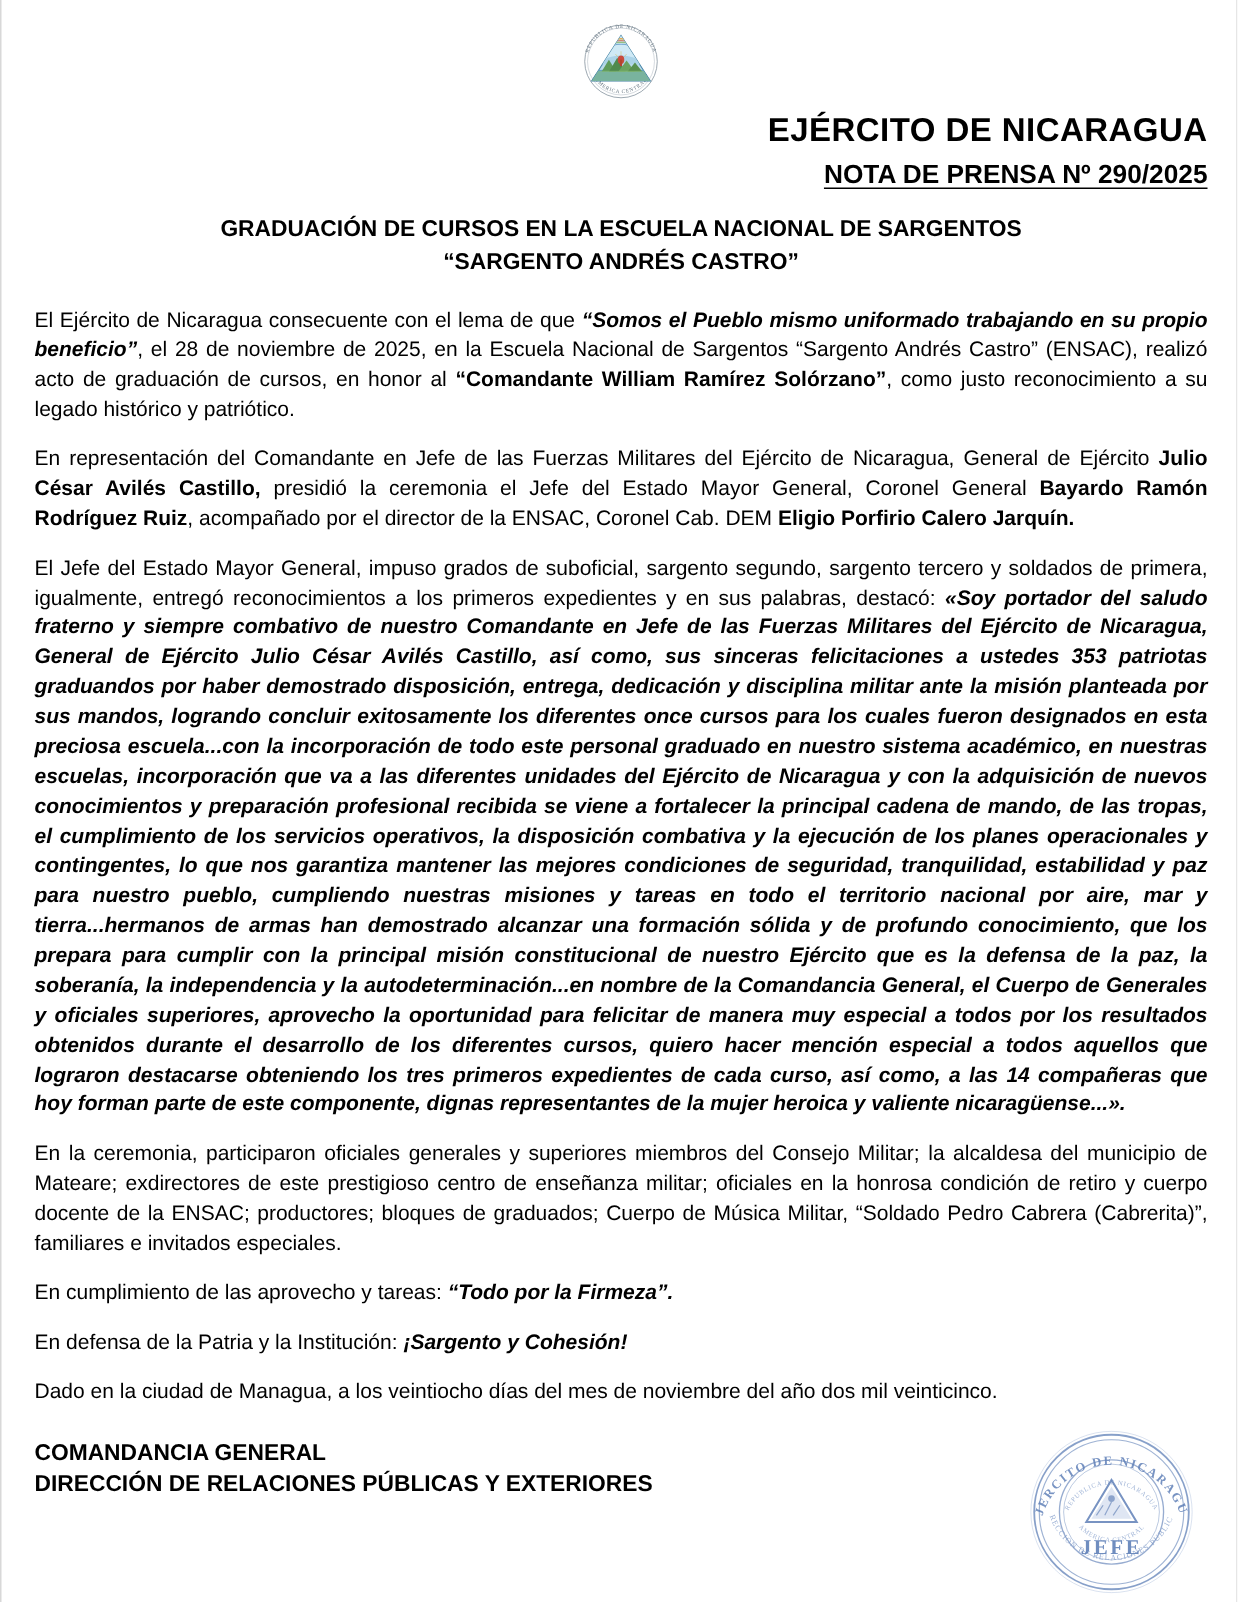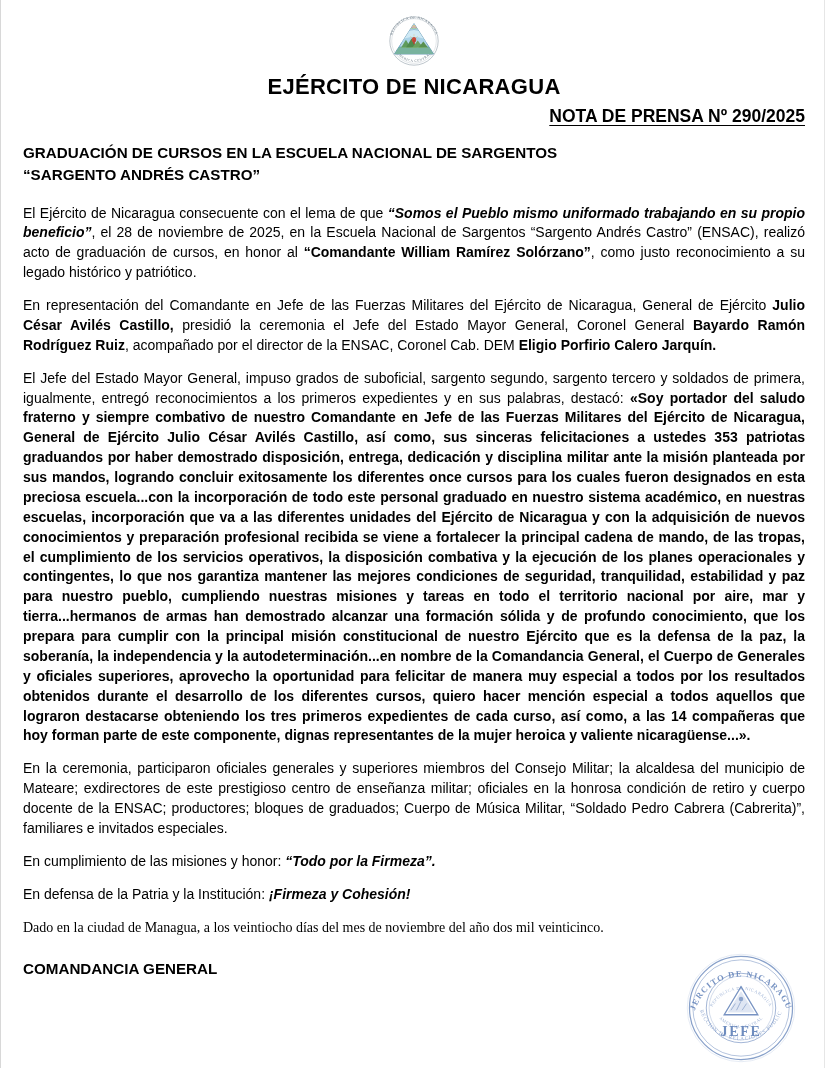--- a/index.html
+++ b/index.html
@@ -38,61 +38,63 @@
     padding-top: 10px;
   }
   .emblem {
     width: 62px;
     height: 62px;
     display: block;
   }
 
   
   .doc-title {
-    text-align: center;
+    text-align: right;
     font-size: 22px;
     font-weight: bold;
     letter-spacing: 0.3px;
     margin: 3px 0 0 0;
     line-height: 1.1;
   }
   .doc-subtitle {
     text-align: right;
     font-size: 17.5px;
     font-weight: bold;
     margin: 8px 0 0 0;
     line-height: 1.1;
   }
   .doc-subtitle .u {
     text-decoration: underline;
     text-underline-offset: 3px;
   }
   .doc-heading {
+    text-align: center;
     font-size: 15.2px;
     font-weight: bold;
     margin: 16px 0 0 0;
     line-height: 1.42;
   }
 
   
   .body-block {
     margin-top: 18px;
   }
   p.para {
     text-align: justify;
     text-justify: inter-word;
     font-size: 14px;
     line-height: 1.42;
     margin: 0 0 13px 0;
   }
-  p.para:last-child { margin-bottom: 16px; font-family: Liberation Serif, serif; }
+  p.para:last-child { margin-bottom: 16px; }
   .b { font-weight: bold; }
   .bi { font-weight: bold; font-style: italic; }
   .quote-body {
     font-weight: bold;
+    font-style: italic;
   }
 
   
   .footer {
     margin-top: 22px;
     font-size: 15.2px;
     font-weight: bold;
     line-height: 1.35;
     position: relative;
   }
@@ -174,29 +176,30 @@
     <div class="body-block">
 
       <p class="para"><span>El Ejército de Nicaragua consecuente con el lema de que </span><span class="bi">“Somos el Pueblo mismo uniformado trabajando en su propio beneficio”</span><span>, el 28 de noviembre de 2025, en la Escuela Nacional de Sargentos “Sargento Andrés Castro” (ENSAC), realizó acto de graduación de cursos, en honor al </span><span class="b">“Comandante William Ramírez Solórzano”</span><span>, como justo reconocimiento a su legado histórico y patriótico.</span></p>
 
       <p class="para"><span>En representación del Comandante en Jefe de las Fuerzas Militares del Ejército de Nicaragua, General de Ejército </span><span class="b">Julio César Avilés Castillo,</span><span> presidió la ceremonia el Jefe del Estado Mayor General, Coronel General </span><span class="b">Bayardo Ramón Rodríguez Ruiz</span><span>, acompañado por el director de la ENSAC, Coronel Cab. DEM </span><span class="b">Eligio Porfirio Calero Jarquín.</span></p>
 
       <p class="para"><span>El Jefe del Estado Mayor General, impuso grados de suboficial, sargento segundo, sargento tercero y soldados de primera, igualmente, entregó reconocimientos a los primeros expedientes y en sus palabras, destacó: </span><span class="quote-body">«Soy portador del saludo fraterno y siempre combativo de nuestro Comandante en Jefe de las Fuerzas Militares del Ejército de Nicaragua, General de Ejército Julio César Avilés Castillo, así como, sus sinceras felicitaciones a ustedes 353 patriotas graduandos por haber demostrado disposición, entrega, dedicación y disciplina militar ante la misión planteada por sus mandos, logrando concluir exitosamente los diferentes once cursos para los cuales fueron designados en esta preciosa escuela...con la incorporación de todo este personal graduado en nuestro sistema académico, en nuestras escuelas, incorporación que va a las diferentes unidades del Ejército de Nicaragua y con la adquisición de nuevos conocimientos y preparación profesional recibida se viene a fortalecer la principal cadena de mando, de las tropas, el cumplimiento de los servicios operativos, la disposición combativa y la ejecución de los planes operacionales y contingentes, lo que nos garantiza mantener las mejores condiciones de seguridad, tranquilidad, estabilidad y paz para nuestro pueblo, cumpliendo nuestras misiones y tareas en todo el territorio nacional por aire, mar y tierra...hermanos de armas han demostrado alcanzar una formación sólida y de profundo conocimiento, que los prepara para cumplir con la principal misión constitucional de nuestro Ejército que es la defensa de la paz, la soberanía, la independencia y la autodeterminación...en nombre de la Comandancia General, el Cuerpo de Generales y oficiales superiores, aprovecho la oportunidad para felicitar de manera muy especial a todos por los resultados obtenidos durante el desarrollo de los diferentes cursos, quiero hacer mención especial a todos aquellos que lograron destacarse obteniendo los tres primeros expedientes de cada curso, así como, a las 14 compañeras que hoy forman parte de este componente, dignas representantes de la mujer heroica y valiente nicaragüense...».</span></p>
 
       <p class="para">En la ceremonia, participaron oficiales generales y superiores miembros del Consejo Militar; la alcaldesa del municipio de Mateare; exdirectores de este prestigioso centro de enseñanza militar; oficiales en la honrosa condición de retiro y cuerpo docente de la ENSAC; productores; bloques de graduados; Cuerpo de Música Militar, “Soldado Pedro Cabrera (Cabrerita)”, familiares e invitados especiales.</p>
 
-      <p class="para"><span>En cumplimiento de las misiones y honor: </span><span class="bi">“Todo por la Firmeza”.</span></p>
-
-      <p class="para"><span>En defensa de la Patria y la Institución: </span><span class="bi">¡Firmeza y Cohesión!</span></p>
+      <p class="para"><span>En cumplimiento de las aprovecho y tareas: </span><span class="bi">“Todo por la Firmeza”.</span></p>
+
+      <p class="para"><span>En defensa de la Patria y la Institución: </span><span class="bi">¡Sargento y Cohesión!</span></p>
 
       <p class="para">Dado en la ciudad de Managua, a los veintiocho días del mes de noviembre del año dos mil veinticinco.</p>
     </div>
 
     <div class="footer">
       <span class="footer-line">COMANDANCIA GENERAL</span>
+      <span class="footer-line">DIRECCIÓN DE RELACIONES PÚBLICAS Y EXTERIORES</span>
     </div>
   </div>
 
   <div class="seal-wrap">
     <svg class="seal" viewBox="0 0 200 200">
       <defs>
         <path id="sArcTop" d="M 18,104 A 86,86 0 0 1 182,104"></path>
         <path id="sArcBot" d="M 26,104 A 78,78 0 0 0 174,104"></path>
         <path id="sArcTop2" d="M 46,104 A 58,58 0 0 1 154,104"></path>
         <path id="sArcBot2" d="M 52,104 A 52,52 0 0 0 148,104"></path>

